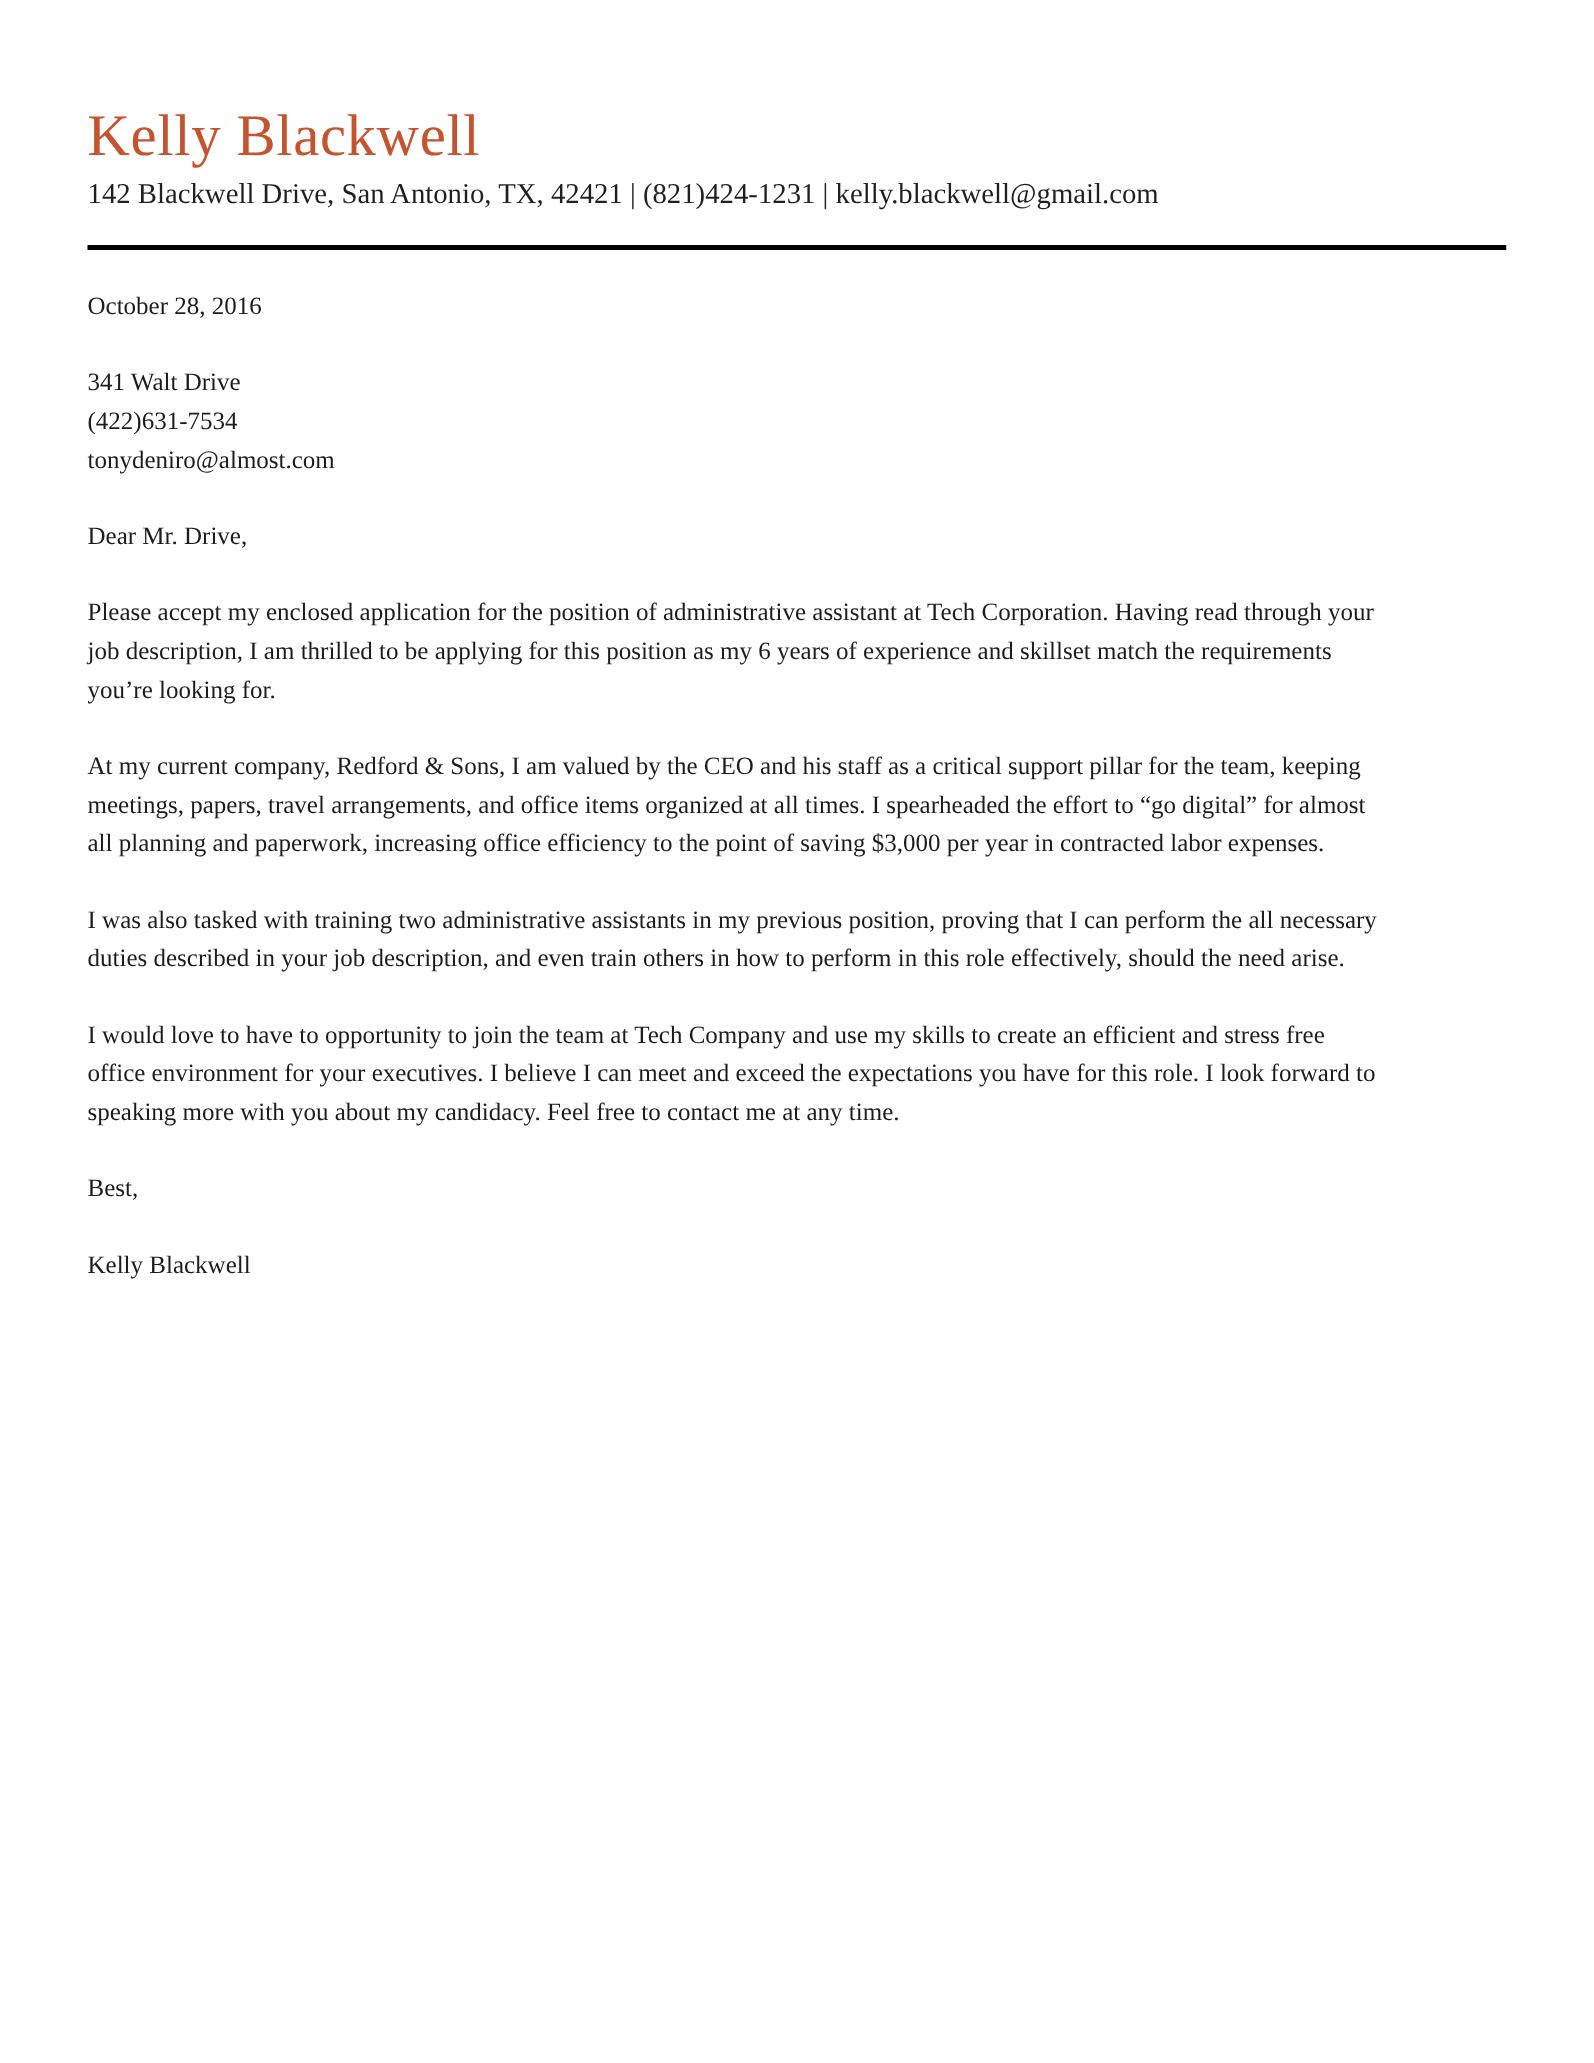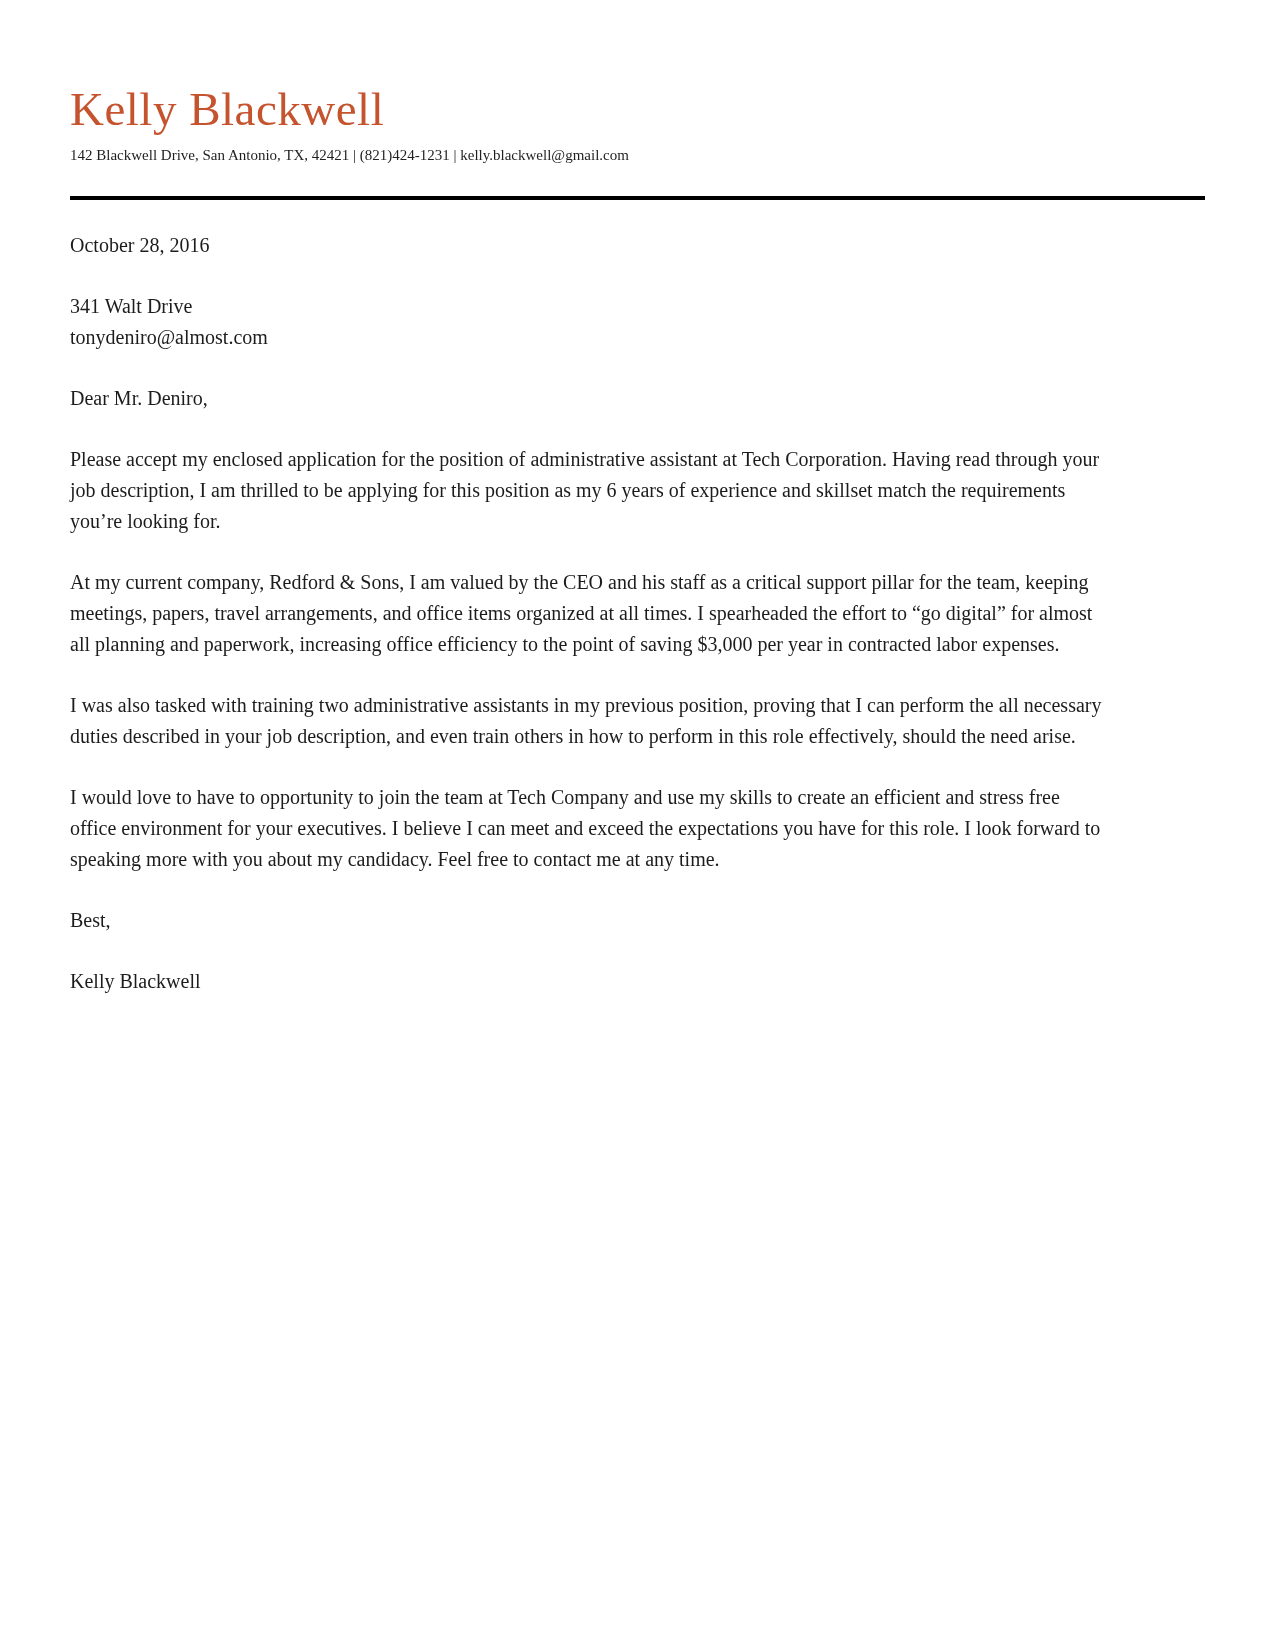--- a/index.html
+++ b/index.html
@@ -25,21 +25,21 @@
   .sender-name {
     margin: 0;
     font-size: 47px;
     font-weight: 400;
     line-height: 1.1;
     color: #C5542E;
     letter-spacing: 0.5px;
   }
   .contact-line {
     margin-top: 4px;
-    font-size: 15px;
+    font-size: 23px;
     line-height: 30px;
     color: #1f1f1f;
   }
   .header-rule {
     margin-top: 26px;
     width: 100%;
     height: 0;
     border-top: 4px solid #000000;
   }
   .letter-body {
@@ -71,24 +71,25 @@
     <div class="contact-line">142 Blackwell Drive, San Antonio, TX, 42421 | (821)424-1231 | kelly.blackwell@gmail.com</div>
     <div class="header-rule" style="border-top-color: rgb(0, 0, 0);"></div>
   </header>
 
   <main class="letter-body">
 
     <p class="letter-date">October 28, 2016</p>
 
     <div class="recipient-block">
       <div class="recipient-line">341 Walt Drive</div>
+      <div class="recipient-line">(422)631-7534</div>
       <div class="recipient-line">tonydeniro@almost.com</div>
     </div>
 
-    <p>Dear Mr. Deniro,</p>
+    <p>Dear Mr. Drive,</p>
 
     <p>Please accept my enclosed application for the position of administrative assistant at Tech Corporation. Having read through your job description, I am thrilled to be applying for this position as my 6 years of experience and skillset match the requirements you’re looking for.</p>
 
     <p>At my current company, Redford &amp; Sons, I am valued by the CEO and his staff as a critical support pillar for the team, keeping meetings, papers, travel arrangements, and office items organized at all times. I spearheaded the effort to “go digital” for almost all planning and paperwork, increasing office efficiency to the point of saving $3,000 per year in contracted labor expenses.</p>
 
     <p>I was also tasked with training two administrative assistants in my previous position, proving that I can perform the all necessary duties described in your job description, and even train others in how to perform in this role effectively, should the need arise.</p>
 
     <p>I would love to have to opportunity to join the team at Tech Company and use my skills to create an efficient and stress free office environment for your executives. I believe I can meet and exceed the expectations you have for this role. I look forward to speaking more with you about my candidacy. Feel free to contact me at any time.</p>
 
     <p>Best,</p>

